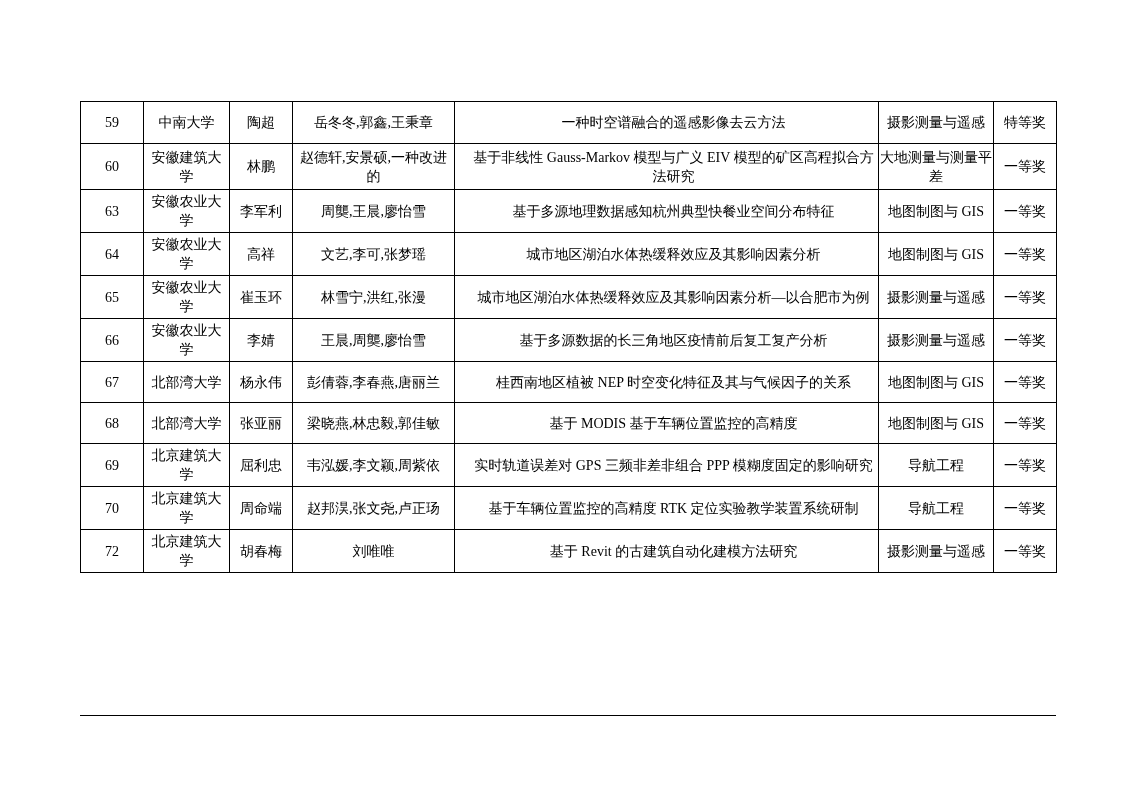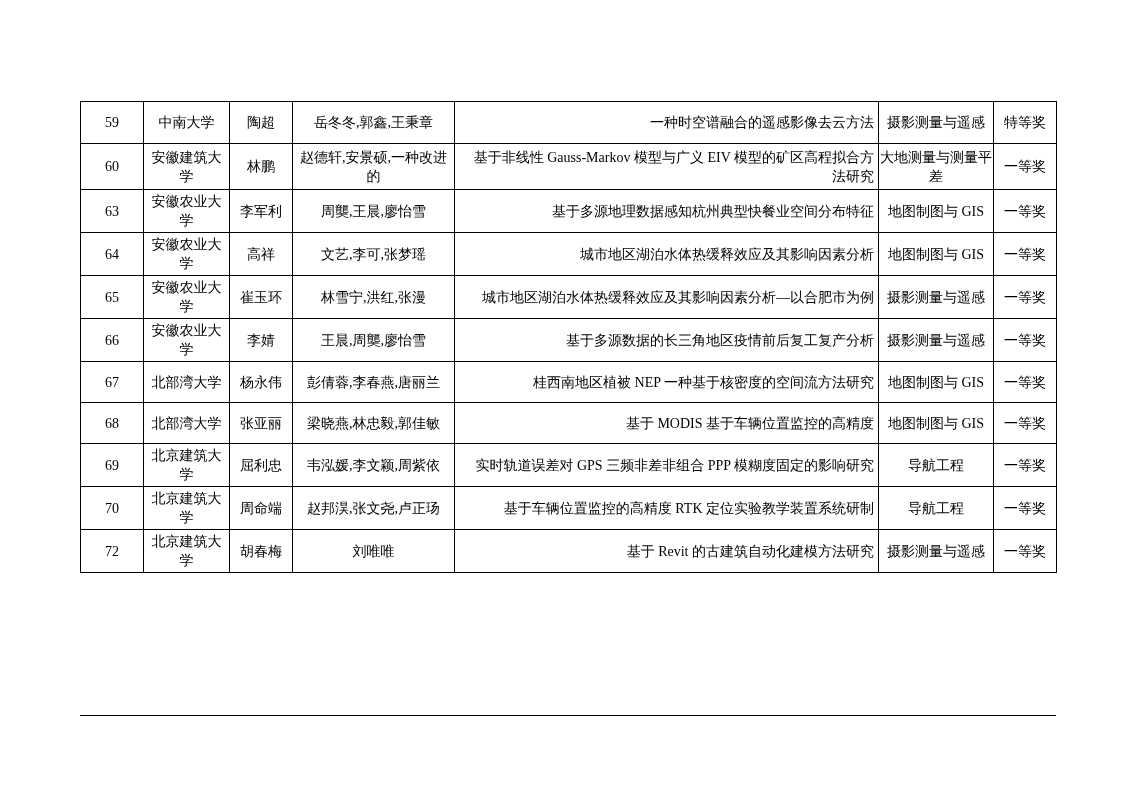--- a/index.html
+++ b/index.html
@@ -27,21 +27,21 @@
   .award-table td {
     border: 1px solid #000000;
     font-size: 14px;
     line-height: 19px;
     text-align: center;
     vertical-align: middle;
     padding: 2px 1px;
     word-break: break-word;
   }
   .award-table td.cell-title {
-    text-align: right;
+    text-align: center;
     padding-left: 18px;
     padding-right: 4px;
   }
   .award-table tr { height: 41px; }
   .award-table tr:nth-child(1) { height: 42px; }
   .award-table tr:nth-child(2) { height: 46px; }
   .bottom-line {
     position: absolute;
     left: 80px;
     top: 715px;
@@ -116,21 +116,21 @@
         <td class="cell-members">王晨,周龑,廖怡雪</td>
         <td class="cell-title">基于多源数据的长三角地区疫情前后复工复产分析</td>
         <td class="cell-category">摄影测量与遥感</td>
         <td class="cell-award">一等奖</td>
       </tr>
       <tr>
         <td class="cell-no">67</td>
         <td class="cell-university">北部湾大学</td>
         <td class="cell-leader">杨永伟</td>
         <td class="cell-members">彭倩蓉,李春燕,唐丽兰</td>
-        <td class="cell-title">桂西南地区植被 NEP 一种基于核密度的空间流方法研究</td>
+        <td class="cell-title">桂西南地区植被 NEP 时空变化特征及其与气候因子的关系</td>
         <td class="cell-category">地图制图与 GIS</td>
         <td class="cell-award">一等奖</td>
       </tr>
       <tr>
         <td class="cell-no">68</td>
         <td class="cell-university">北部湾大学</td>
         <td class="cell-leader">张亚丽</td>
         <td class="cell-members">梁晓燕,林忠毅,郭佳敏</td>
         <td class="cell-title">基于 MODIS 基于车辆位置监控的高精度</td>
         <td class="cell-category">地图制图与 GIS</td>

